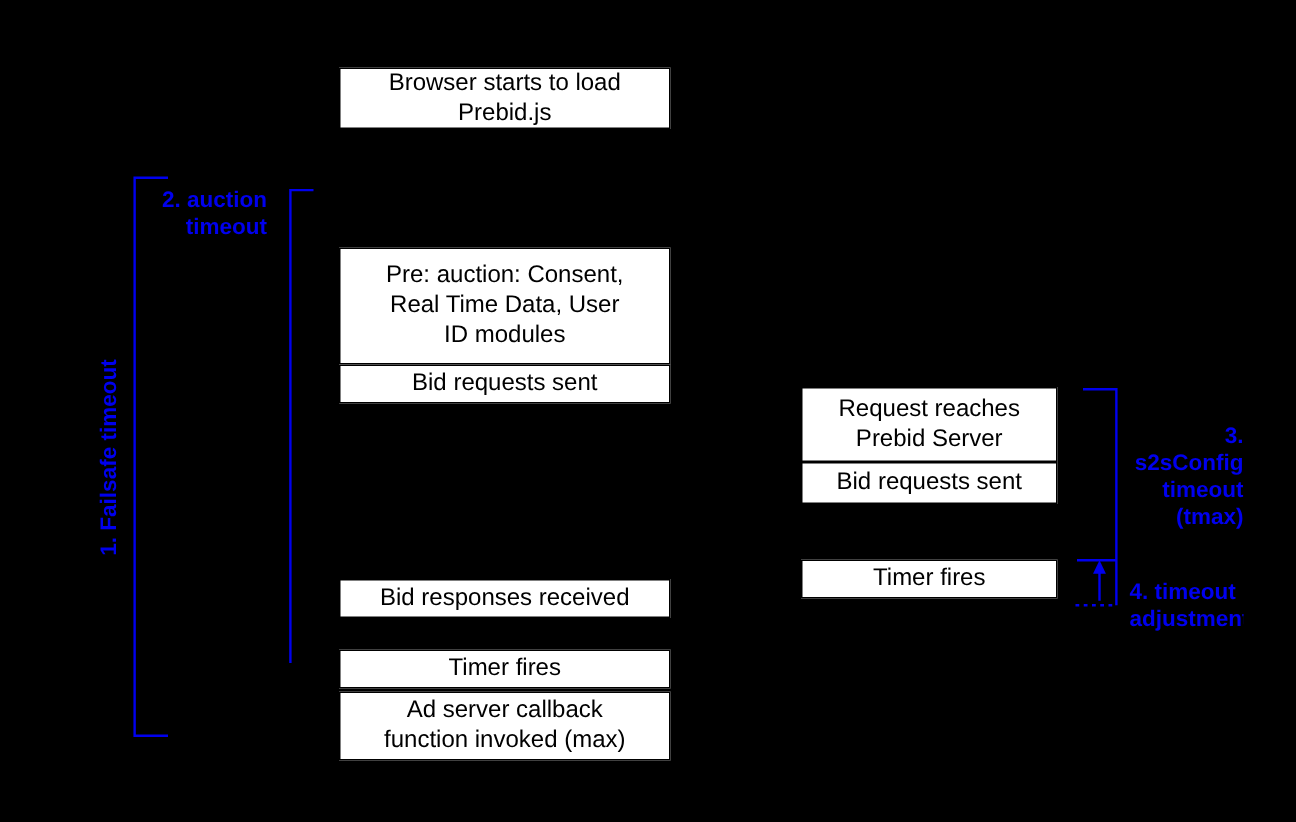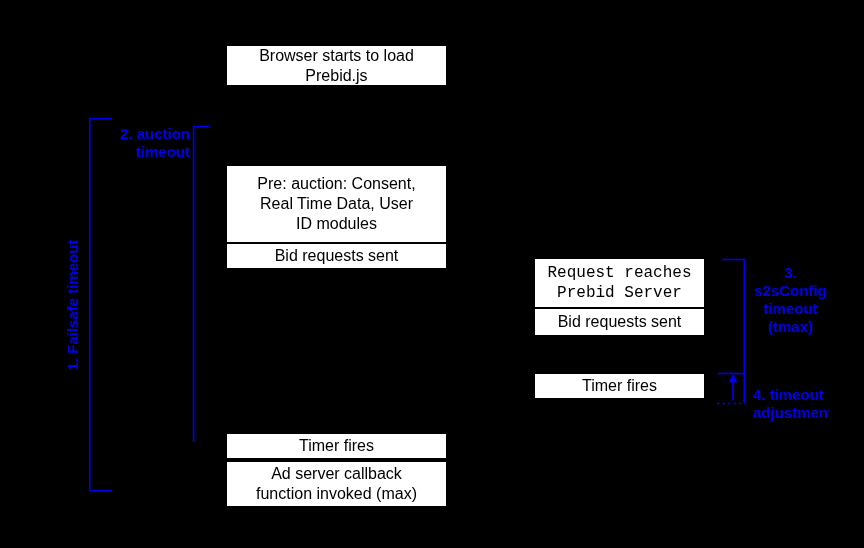--- a/index.html
+++ b/index.html
@@ -34,21 +34,21 @@
   .right-col { left: 534px; width: 171px; }
 
   .b-browser   { top: 45px;  height: 41px; }
   .b-start     { top: 126px; height: 39px; }
   .b-pre       { top: 165px; height: 78px; }
   .b-bidreq    { top: 243px; height: 26px; }
   .b-bidresp   { top: 386px; height: 26px; }
   .b-timerl    { top: 433px; height: 26px; }
   .b-adserver  { top: 461px; height: 46px; }
 
-  .b-reqreach  { top: 258px; height: 50px; font-family: Liberation Mono, monospace; }
+  .b-reqreach  { top: 258px; height: 50px; }
   .b-bidreqs2s { top: 308px; height: 28px; }
   .b-timerr    { top: 373px; height: 26px; }
 
   .overlay {
     position: absolute;
     left: 0; top: 0;
     width: 864px; height: 548px;
     pointer-events: none;
   }
   .blue-label {
@@ -59,29 +59,29 @@
     line-height: 18px;
     white-space: pre-line;
   }
   .lbl-failsafe {
     left: 73px;
     top: 305px;
     transform: translate(-50%, -50%) rotate(-90deg);
     white-space: nowrap;
   }
   .lbl-auction {
-    left: 100px;
+    left: 88px;
     top: 125px;
     width: 90px;
     text-align: right;
   }
   .lbl-s2s {
     left: 752px;
-    top: 264px;
-    text-align: center;
+    top: 282px;
+    text-align: right;
   }
   .lbl-adjust {
     left: 753px;
     top: 375px;
     text-align: left;
     margin-top: 11px;
   }
 </style>
 </head>
 <body>
@@ -91,20 +91,21 @@
   <div class="ebox left-col b-browser">Browser starts to load
 Prebid.js</div>
 
 
   <div class="ebox left-col b-pre">Pre: auction: Consent,
 Real Time Data, User
 ID modules</div>
 
   <div class="ebox left-col b-bidreq">Bid requests sent</div>
 
+  <div class="ebox left-col b-bidresp">Bid responses received</div>
 
   <div class="ebox left-col b-timerl">Timer fires</div>
 
   <div class="ebox left-col b-adserver">Ad server callback
 function invoked (max)</div>
 
   <div class="ebox right-col b-reqreach">Request reaches
 Prebid Server</div>
 
   <div class="ebox right-col b-bidreqs2s">Bid requests sent</div>

